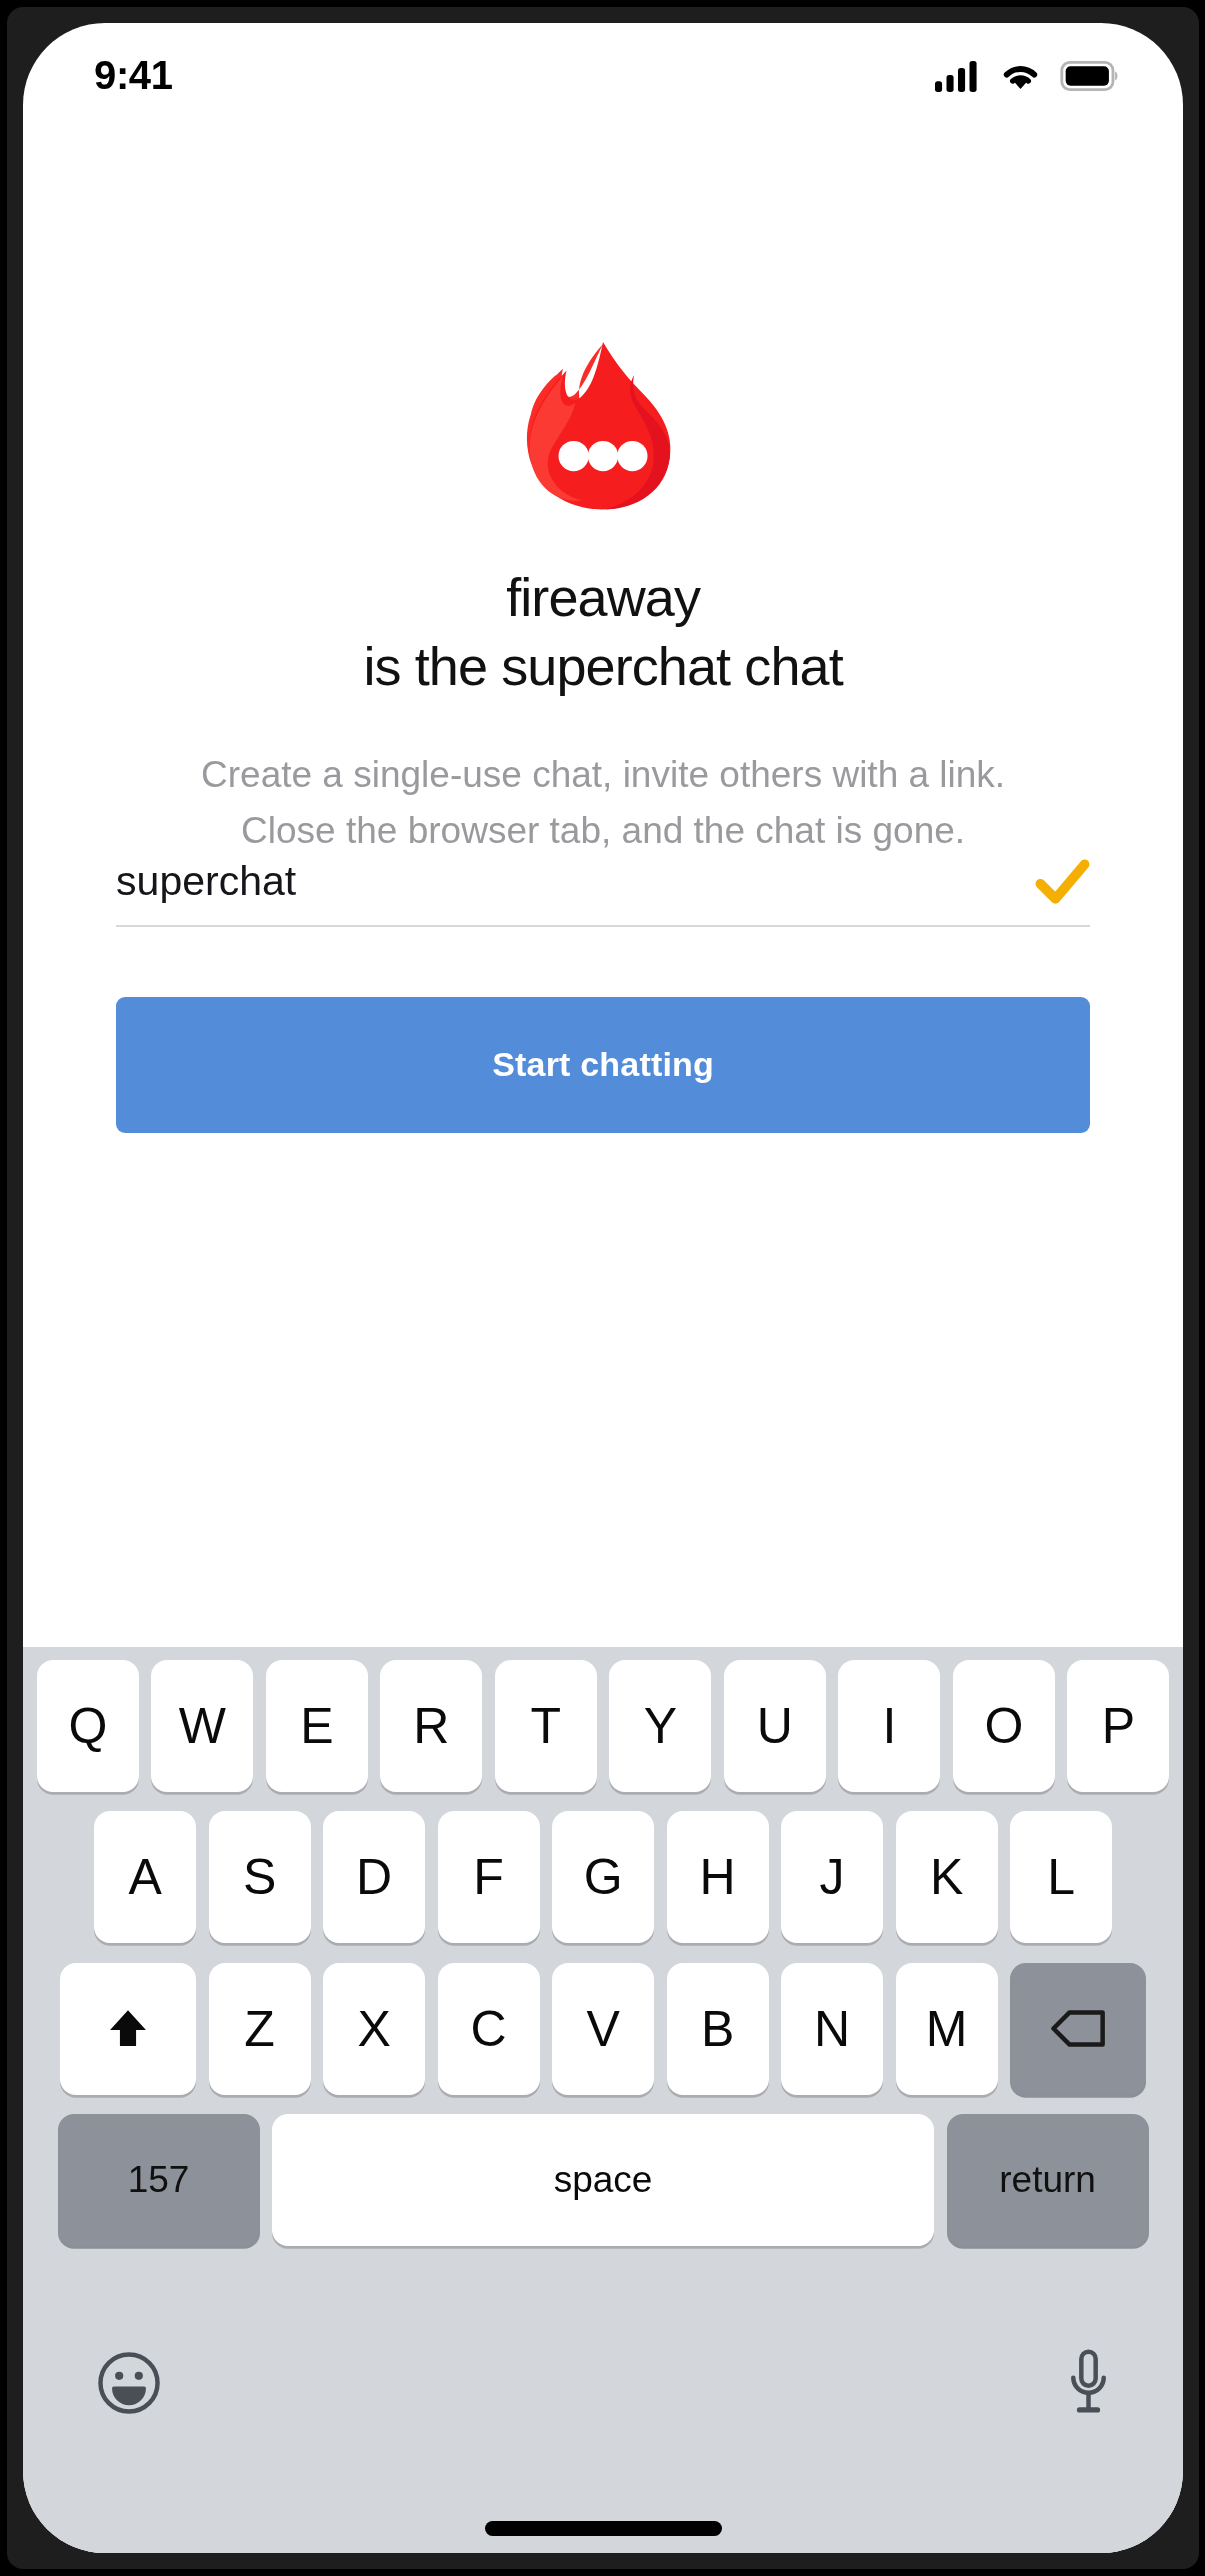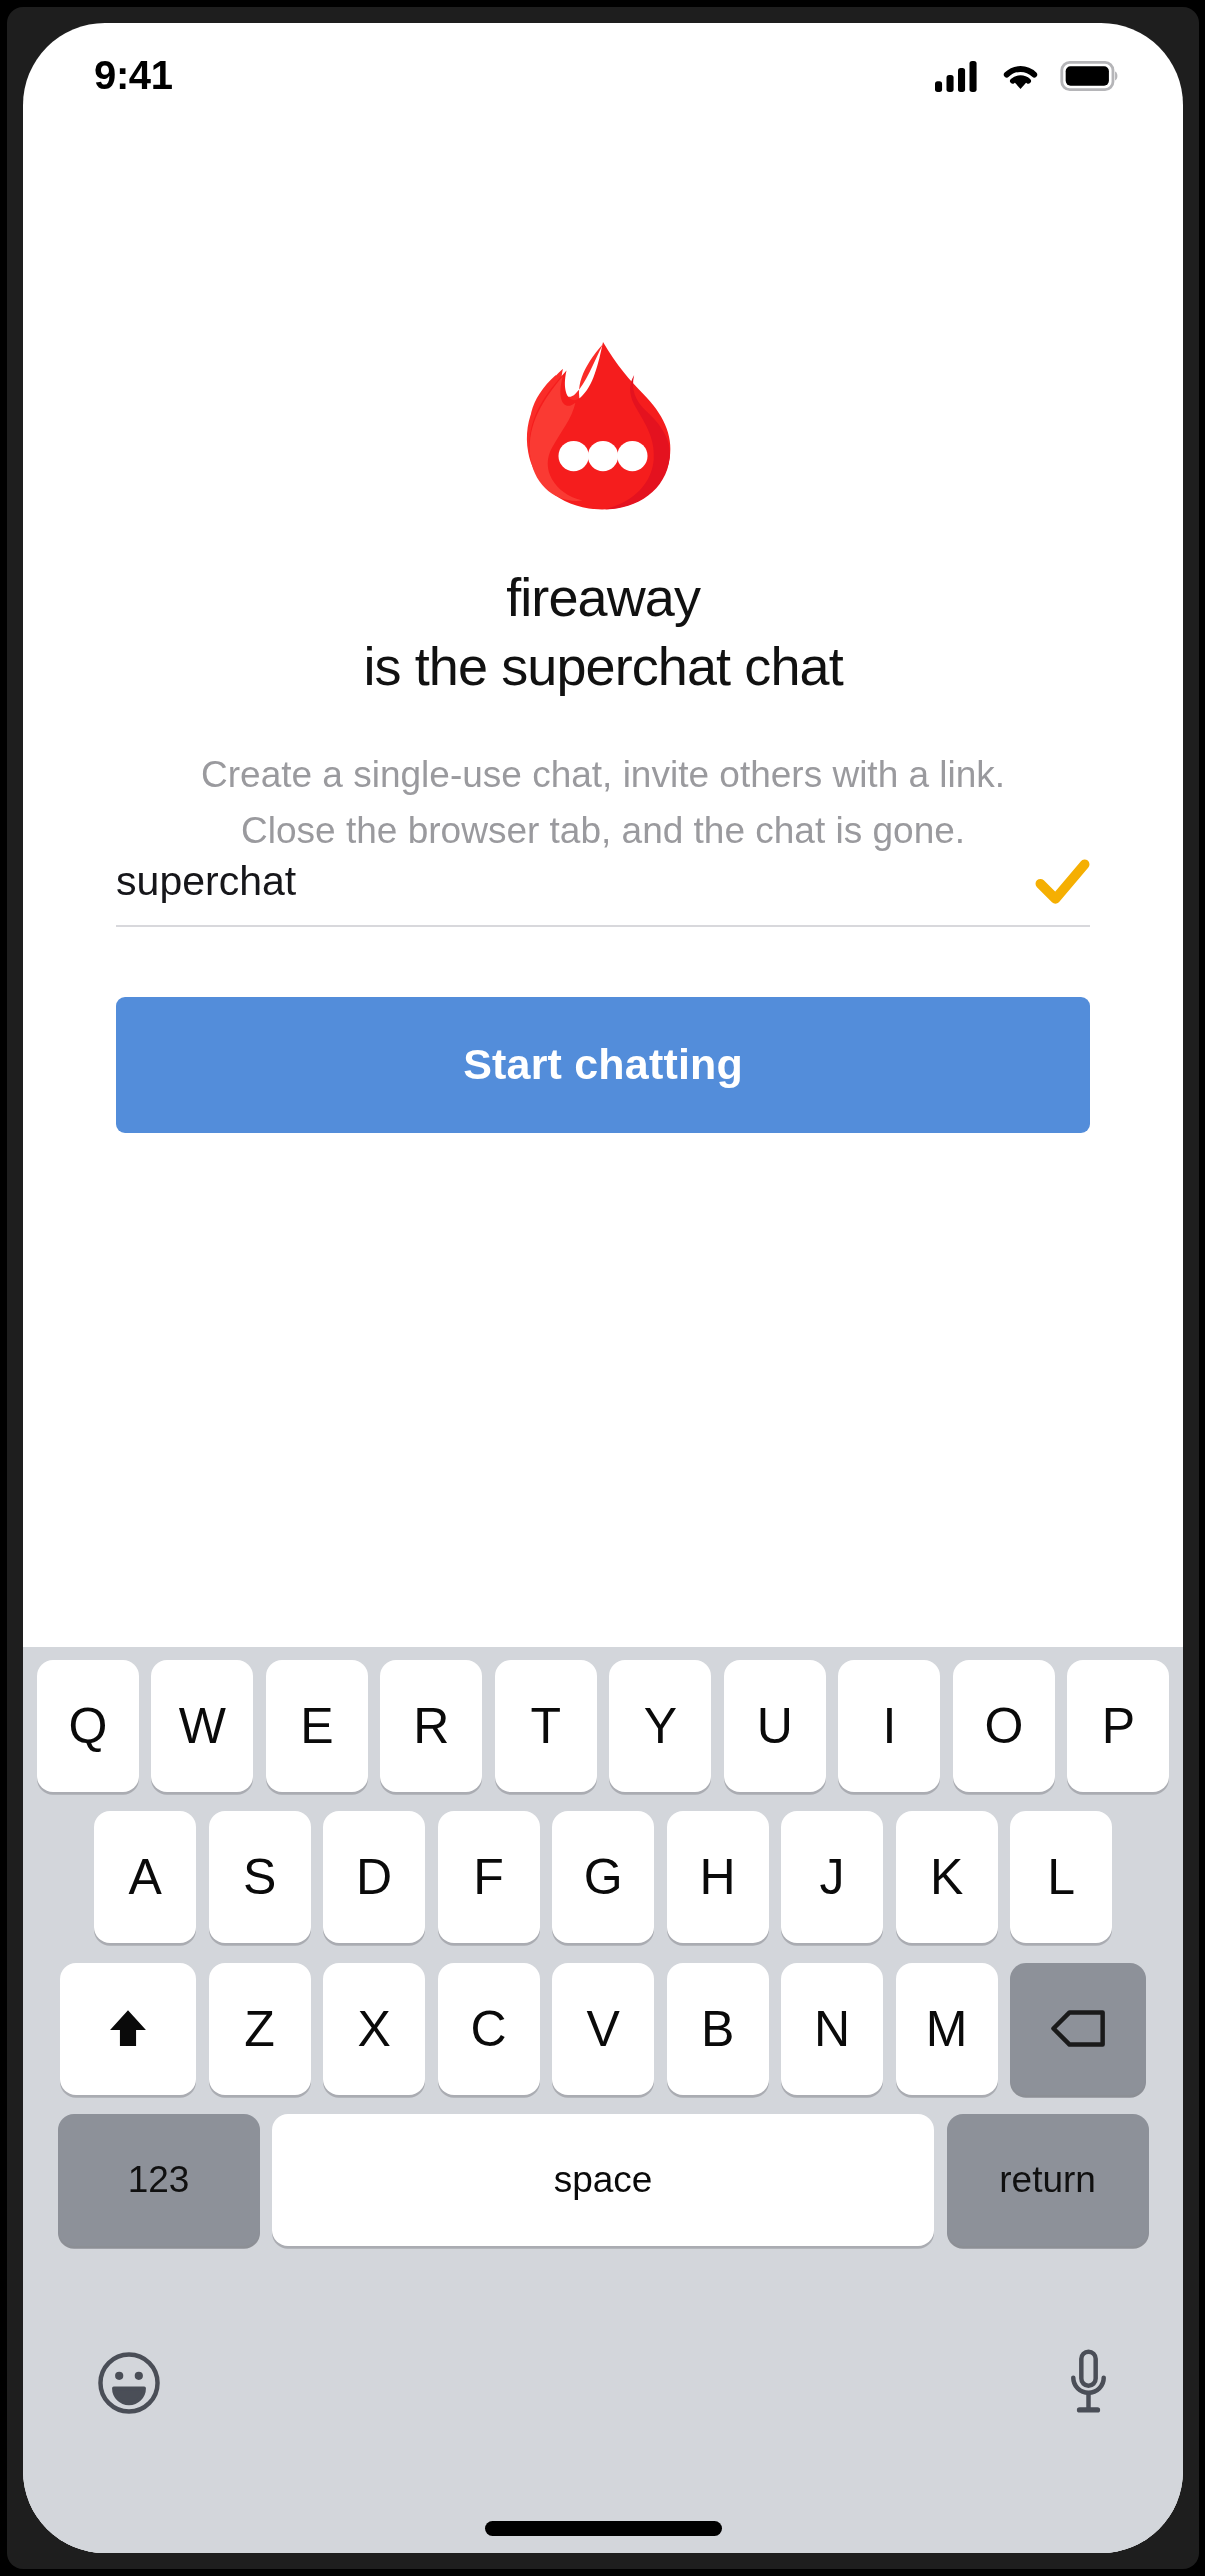--- a/index.html
+++ b/index.html
@@ -121,21 +121,21 @@
 
   
   .primary-button {
     margin-top: 70px;
     width: 974px;
     height: 136px;
     border: none;
     border-radius: 9px;
     background: #538DDA;
     color: #FFFFFF;
-    font-size: 43px;
+    font-size: 34px;
     font-weight: 700;
     font-family: "Liberation Sans", sans-serif;
     cursor: pointer;
     letter-spacing: 0.2px;
   }
 
   
   .keyboard {
     flex: 0 0 906px;
     background: #D3D6DB;
@@ -324,21 +324,21 @@
         <div class="key">N</div>
         <div class="key">M</div>
         <div class="key wide dark">
           <svg width="59" height="43" viewBox="0 0 66 48">
             <path d="M23 6 L60 6 L60 42 L23 42 L5 24 Z" fill="none" stroke="#1A1A1A" stroke-width="5" stroke-linejoin="round"></path>
           </svg>
         </div>
       </div>
 
       <div class="kb-row bottom">
-        <div class="key dark key-123">123</div>
+        <div class="key dark key-123">157</div>
         <div class="key key-space">space</div>
         <div class="key dark key-return">return</div>
       </div>
 
       <div class="kb-utility">
         <svg width="66" height="66" viewBox="0 0 74 74">
           <circle cx="37" cy="37" r="32" fill="none" stroke="#4A4E57" stroke-width="5"></circle>
           <circle cx="26" cy="29" r="4.6" fill="#4A4E57"></circle>
           <circle cx="48" cy="29" r="4.6" fill="#4A4E57"></circle>
           <path d="M20 43 L54 43 A17 17 0 0 1 20 43 Z" fill="#4A4E57" stroke="#4A4E57" stroke-width="4" stroke-linejoin="round"></path>

